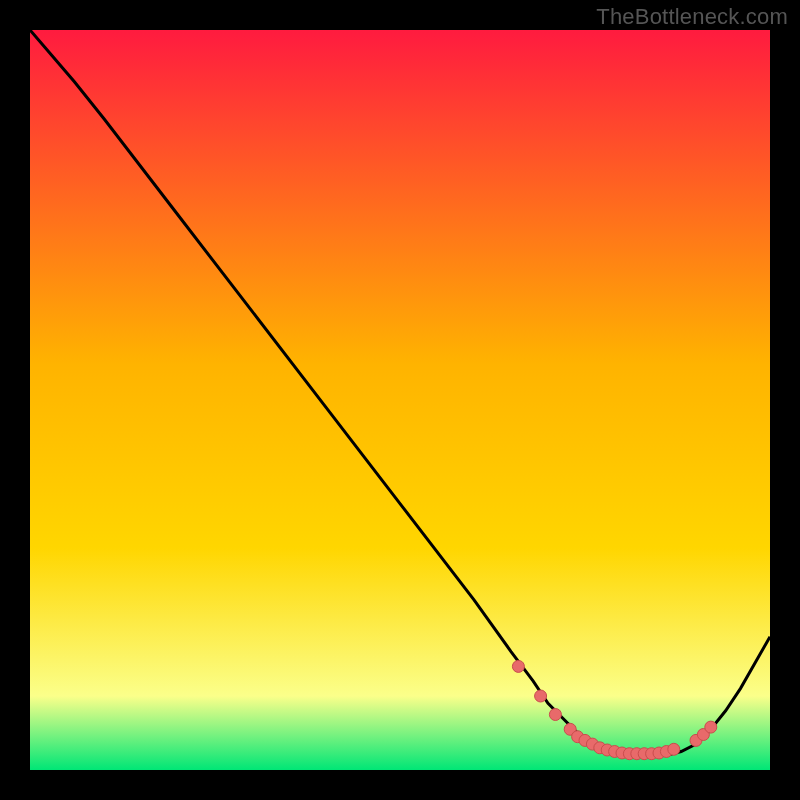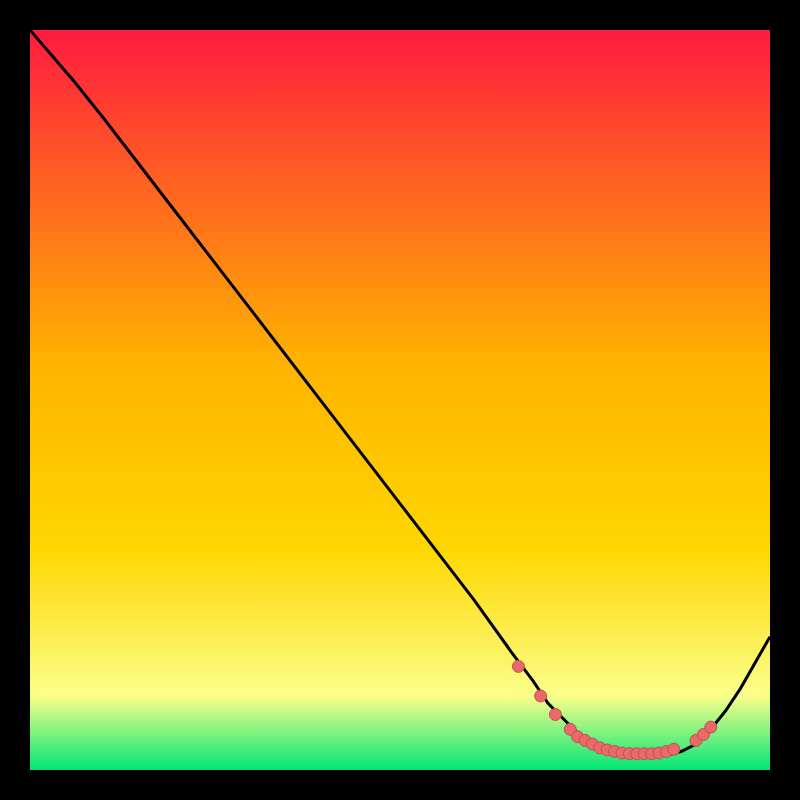--- a/index.html
+++ b/index.html
@@ -36,20 +36,21 @@
     background: #000;
   }
   svg {
     display: block;
   }
 </style>
 </head>
 <body>
 
 <div class="outer">
+  <div class="watermark">TheBottleneck.com</div>
 
   <div class="plot-frame">
     <svg id="plot-svg" width="740" height="740" viewBox="0 0 740 740">
       <defs>
         <linearGradient id="heat" x1="0" y1="0" x2="0" y2="1">
           <stop id="g0" offset="0%" stop-color="#ff1b3f"></stop>
           <stop id="g1" offset="45%" stop-color="#ffb300"></stop>
           <stop id="g2" offset="70%" stop-color="#ffd600"></stop>
           <stop id="g3" offset="90%" stop-color="#fbff8a"></stop>
           <stop id="g4" offset="100%" stop-color="#00e676"></stop>

